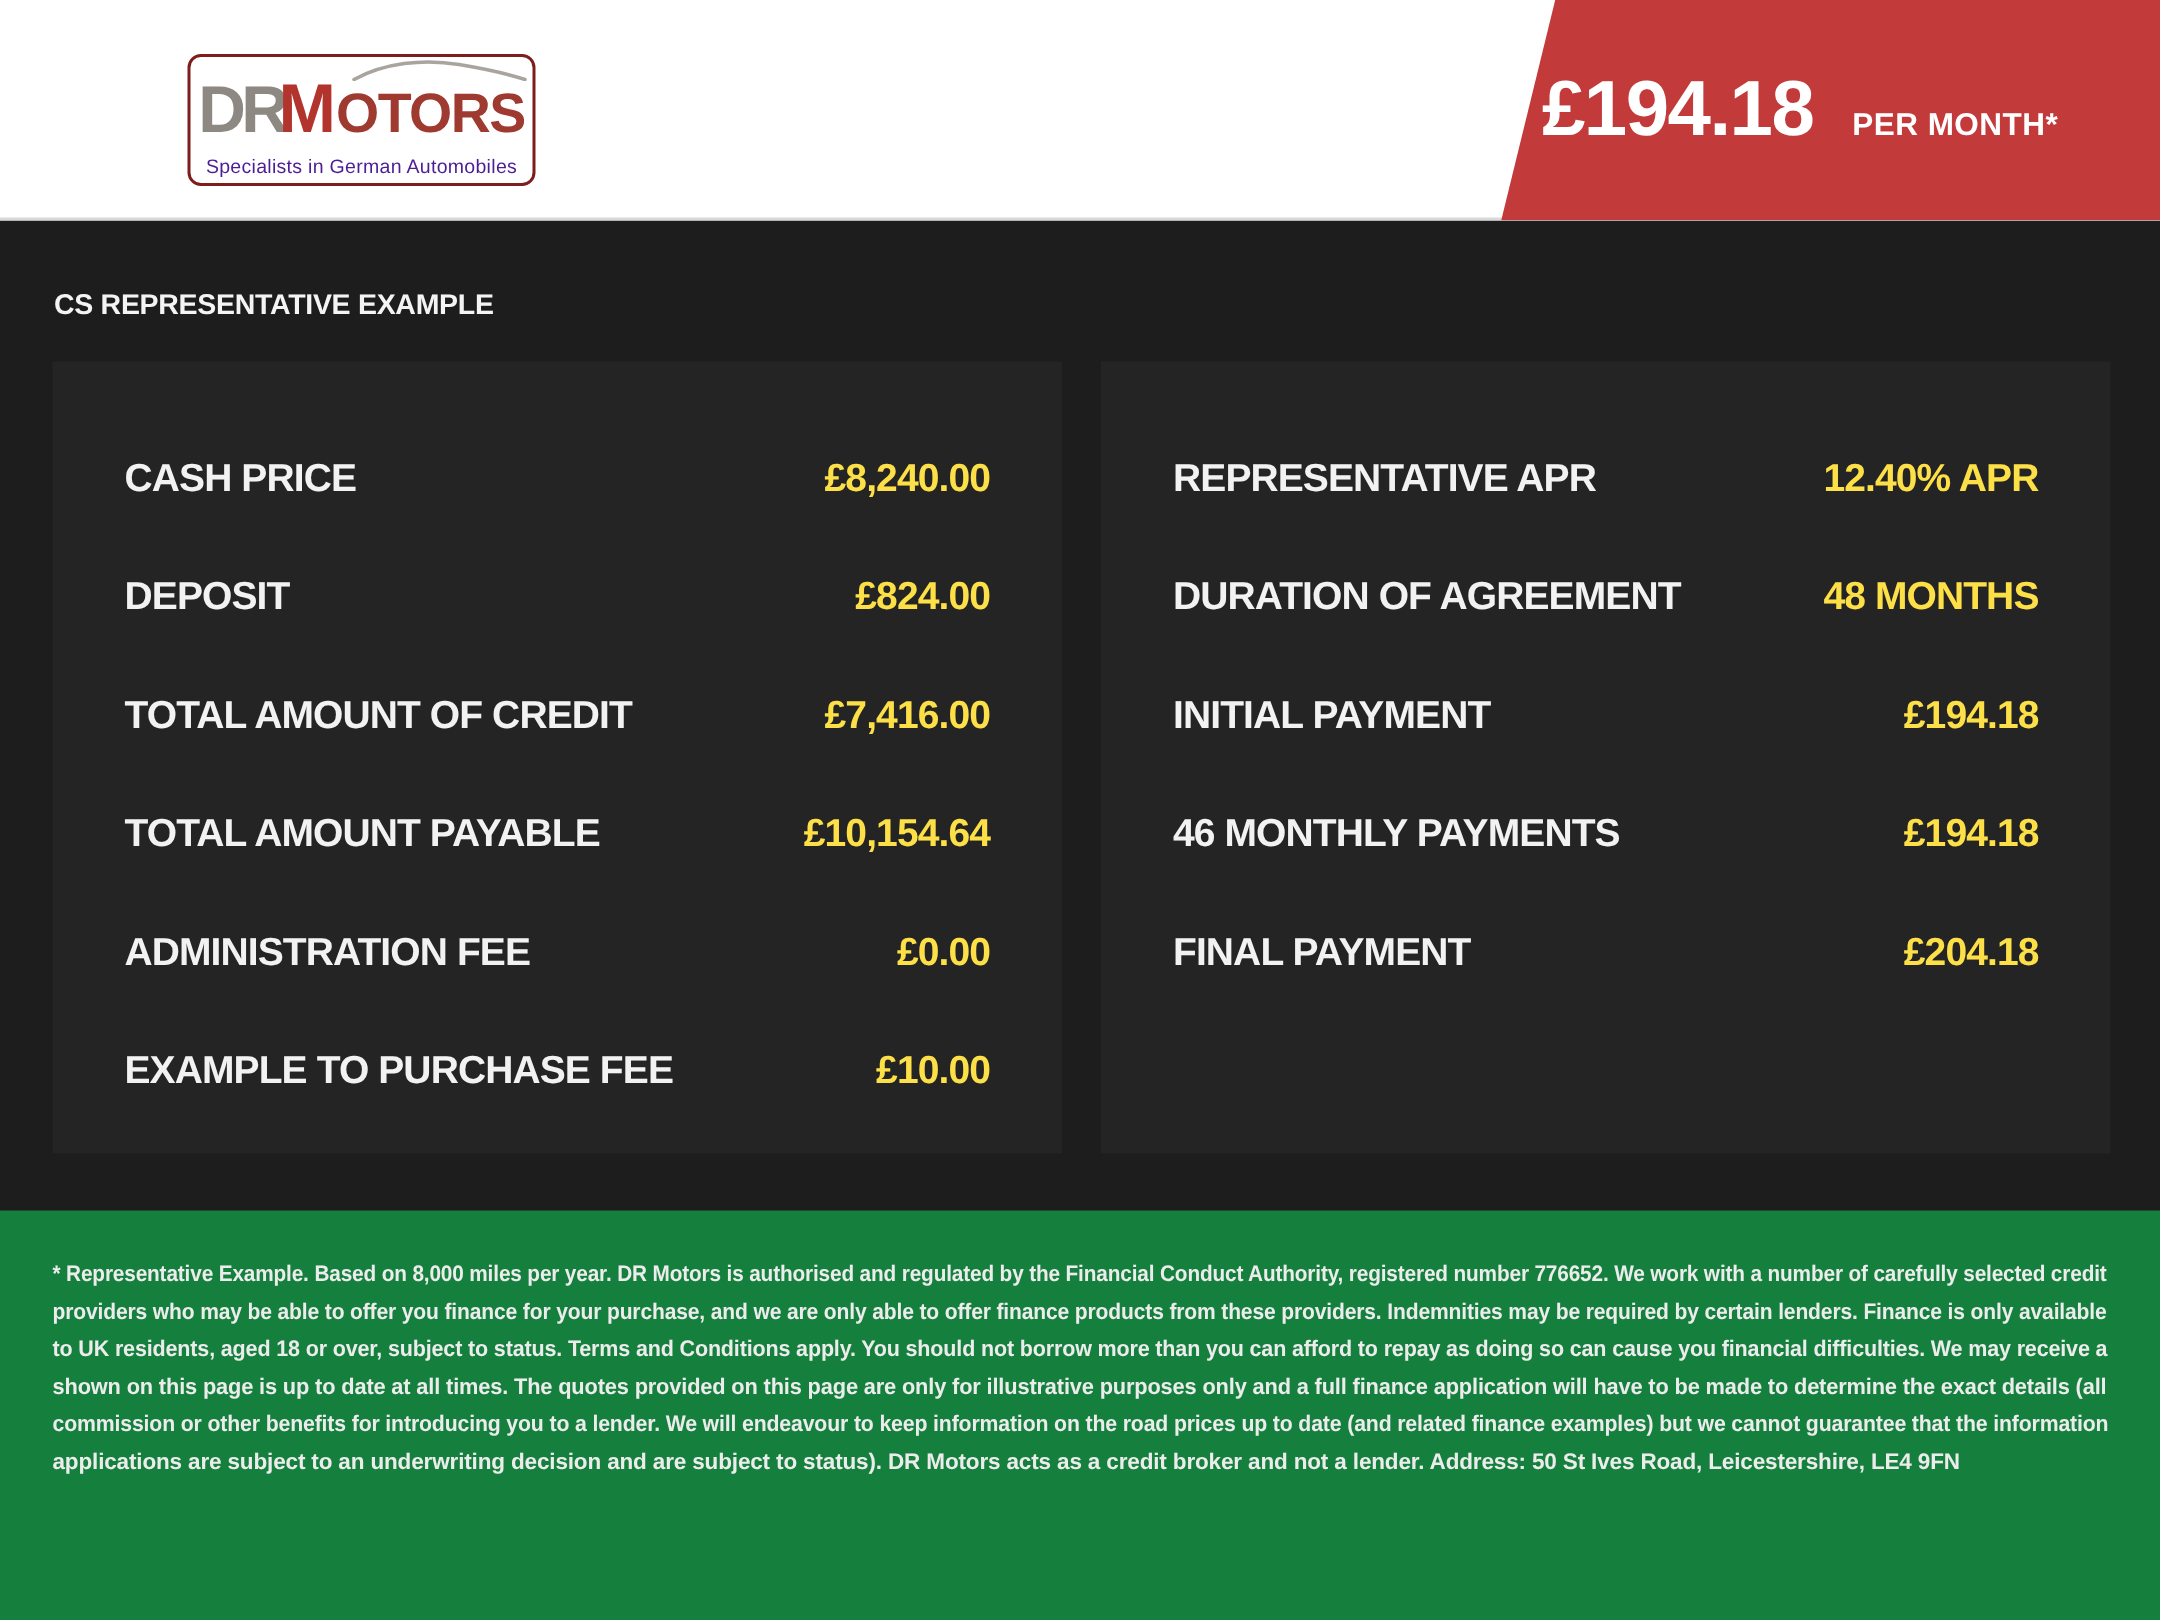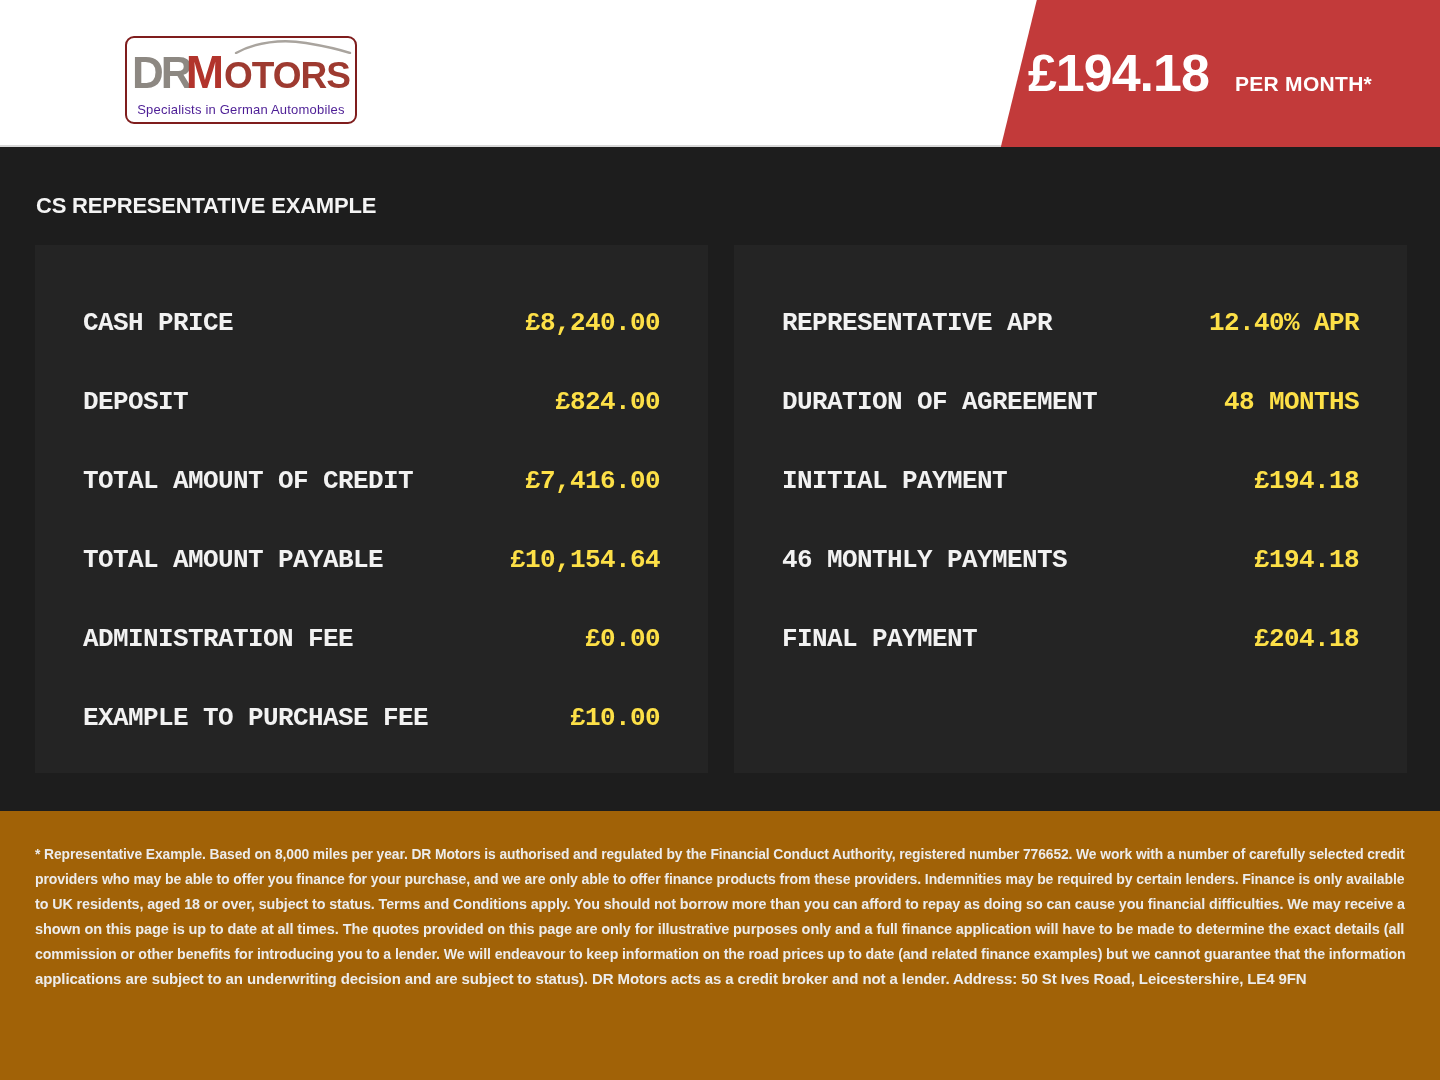--- a/index.html
+++ b/index.html
@@ -26,35 +26,35 @@
     background:#c23a3a;
     -webkit-clip-path:polygon(16% 0, 100% 0, 100% 100%, 8.5% 100%);
     clip-path:polygon(16% 0, 100% 0, 100% 100%, 8.5% 100%);
     display:flex; align-items:baseline; justify-content:center; color:#ffffff;
   }
   .price-amount { font-size:52px; font-weight:bold; letter-spacing:-1px; line-height:147px; }
   .price-period { font-size:21px; font-weight:bold; margin-left:26px; letter-spacing:0.3px; }
 
   
   .main-title {
-    color:#f4f4f4; font-size:22px; font-weight:bold; letter-spacing:-0.2px;
+    color:#f4f4f4; font-size:19px; font-weight:bold; letter-spacing:-0.2px;
     margin:46px 0 0 36px; flex:0 0 auto;
   }
   .panels {
     display:grid; grid-template-columns:1fr 1fr; column-gap:26px;
-    margin:26px 33px 0 35px; flex:0 0 auto;font-family:Liberation Mono, monospace;
+    margin:26px 33px 0 35px; flex:0 0 auto;
   }
   .panel { background:#242424; height:528px; padding:38px 48px 0 48px; display:flex; flex-direction:column; }
   .finance-row { height:79px; display:flex; align-items:center; justify-content:space-between; }
   .finance-label { color:#f2f2f2; font-size:26px; font-weight:bold; letter-spacing:-0.6px; white-space:nowrap; }
   .finance-value { color:#fde047; font-size:26px; font-weight:bold; letter-spacing:-0.6px; white-space:nowrap; text-align:left; }
 
   
   .footer {
-    margin-top:38px; flex:1 1 auto; background:#a16207;
+    margin-top:38px; flex:1 1 auto; background:#15803d;
     padding:30px 35px 0 35px;
   }
   .disc-line-wrap { height:25px; overflow:visible; }
   .disc-line {
     display:inline-block; white-space:nowrap; transform-origin:left center;
     color:#ececec; font-size:15px; font-weight:bold; letter-spacing:-0.1px; line-height:25px;
   }
 </style>
 </head>
 <body>

